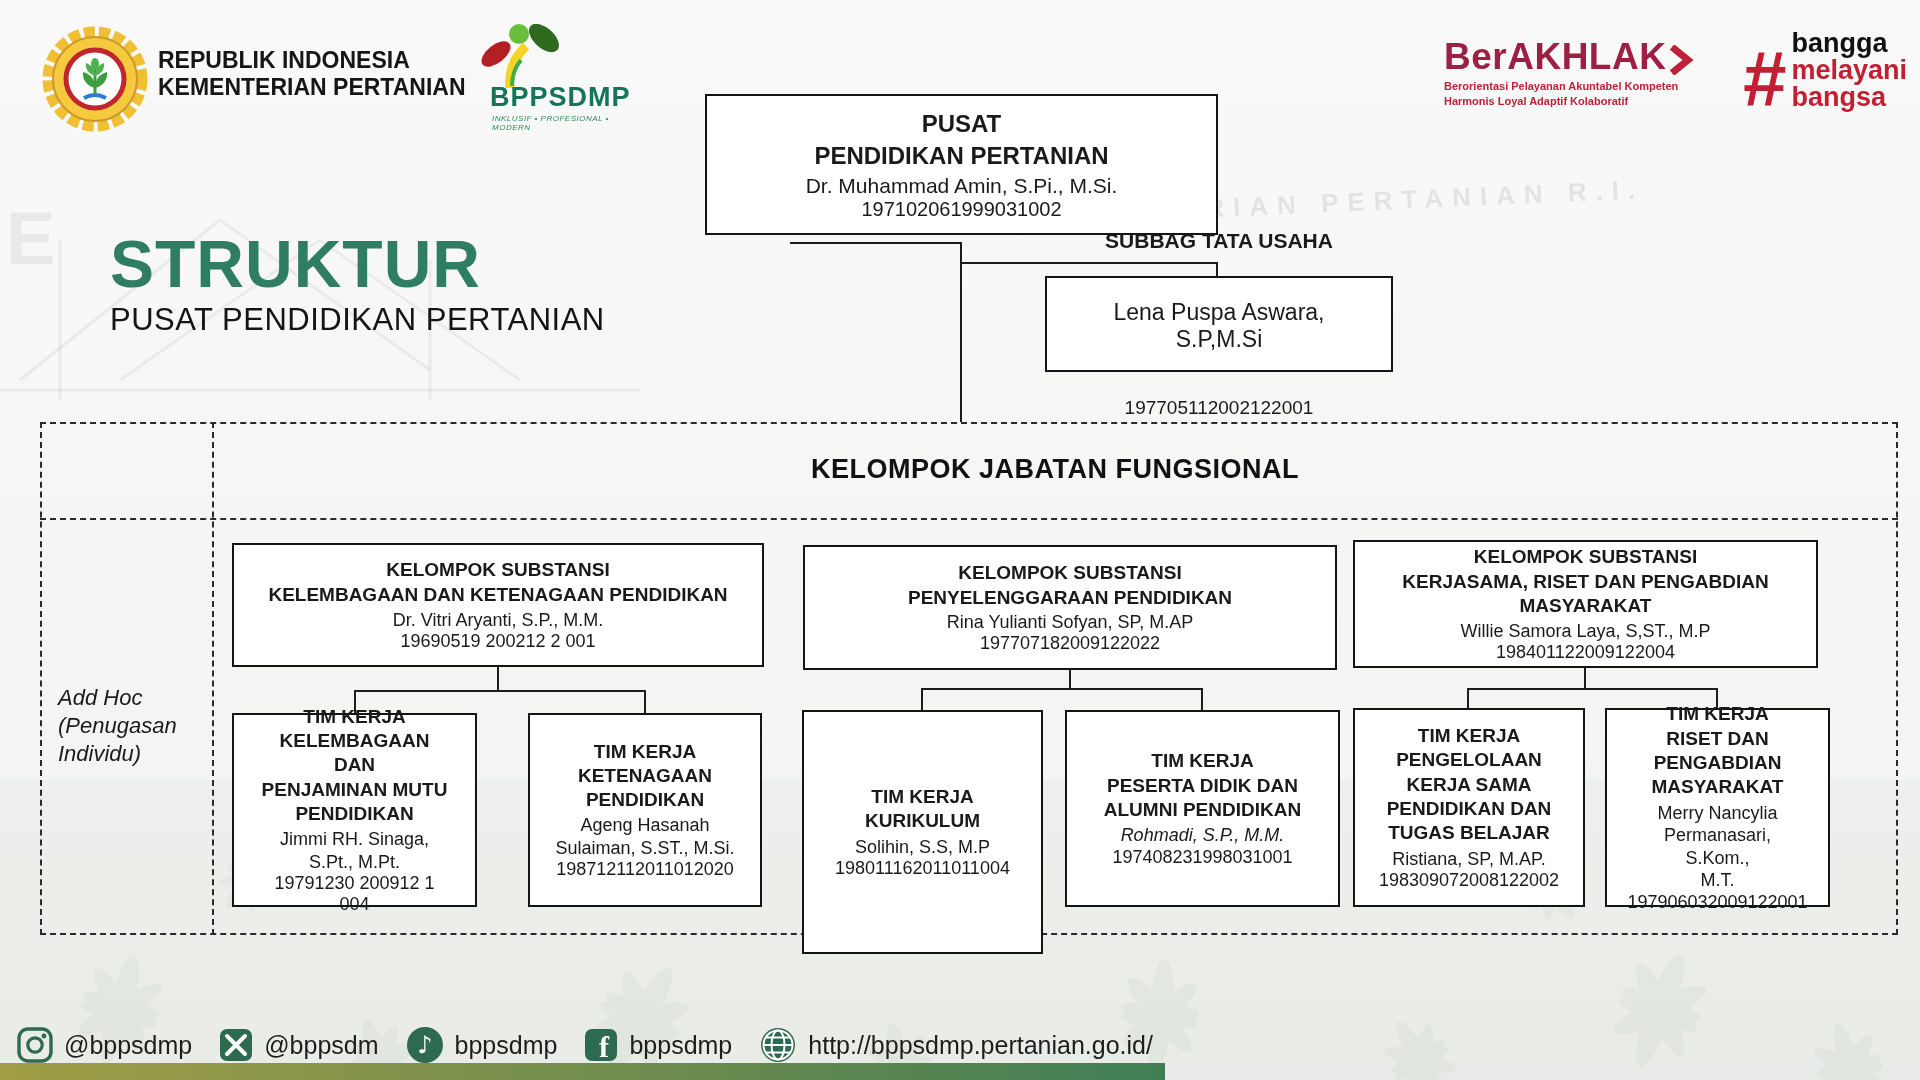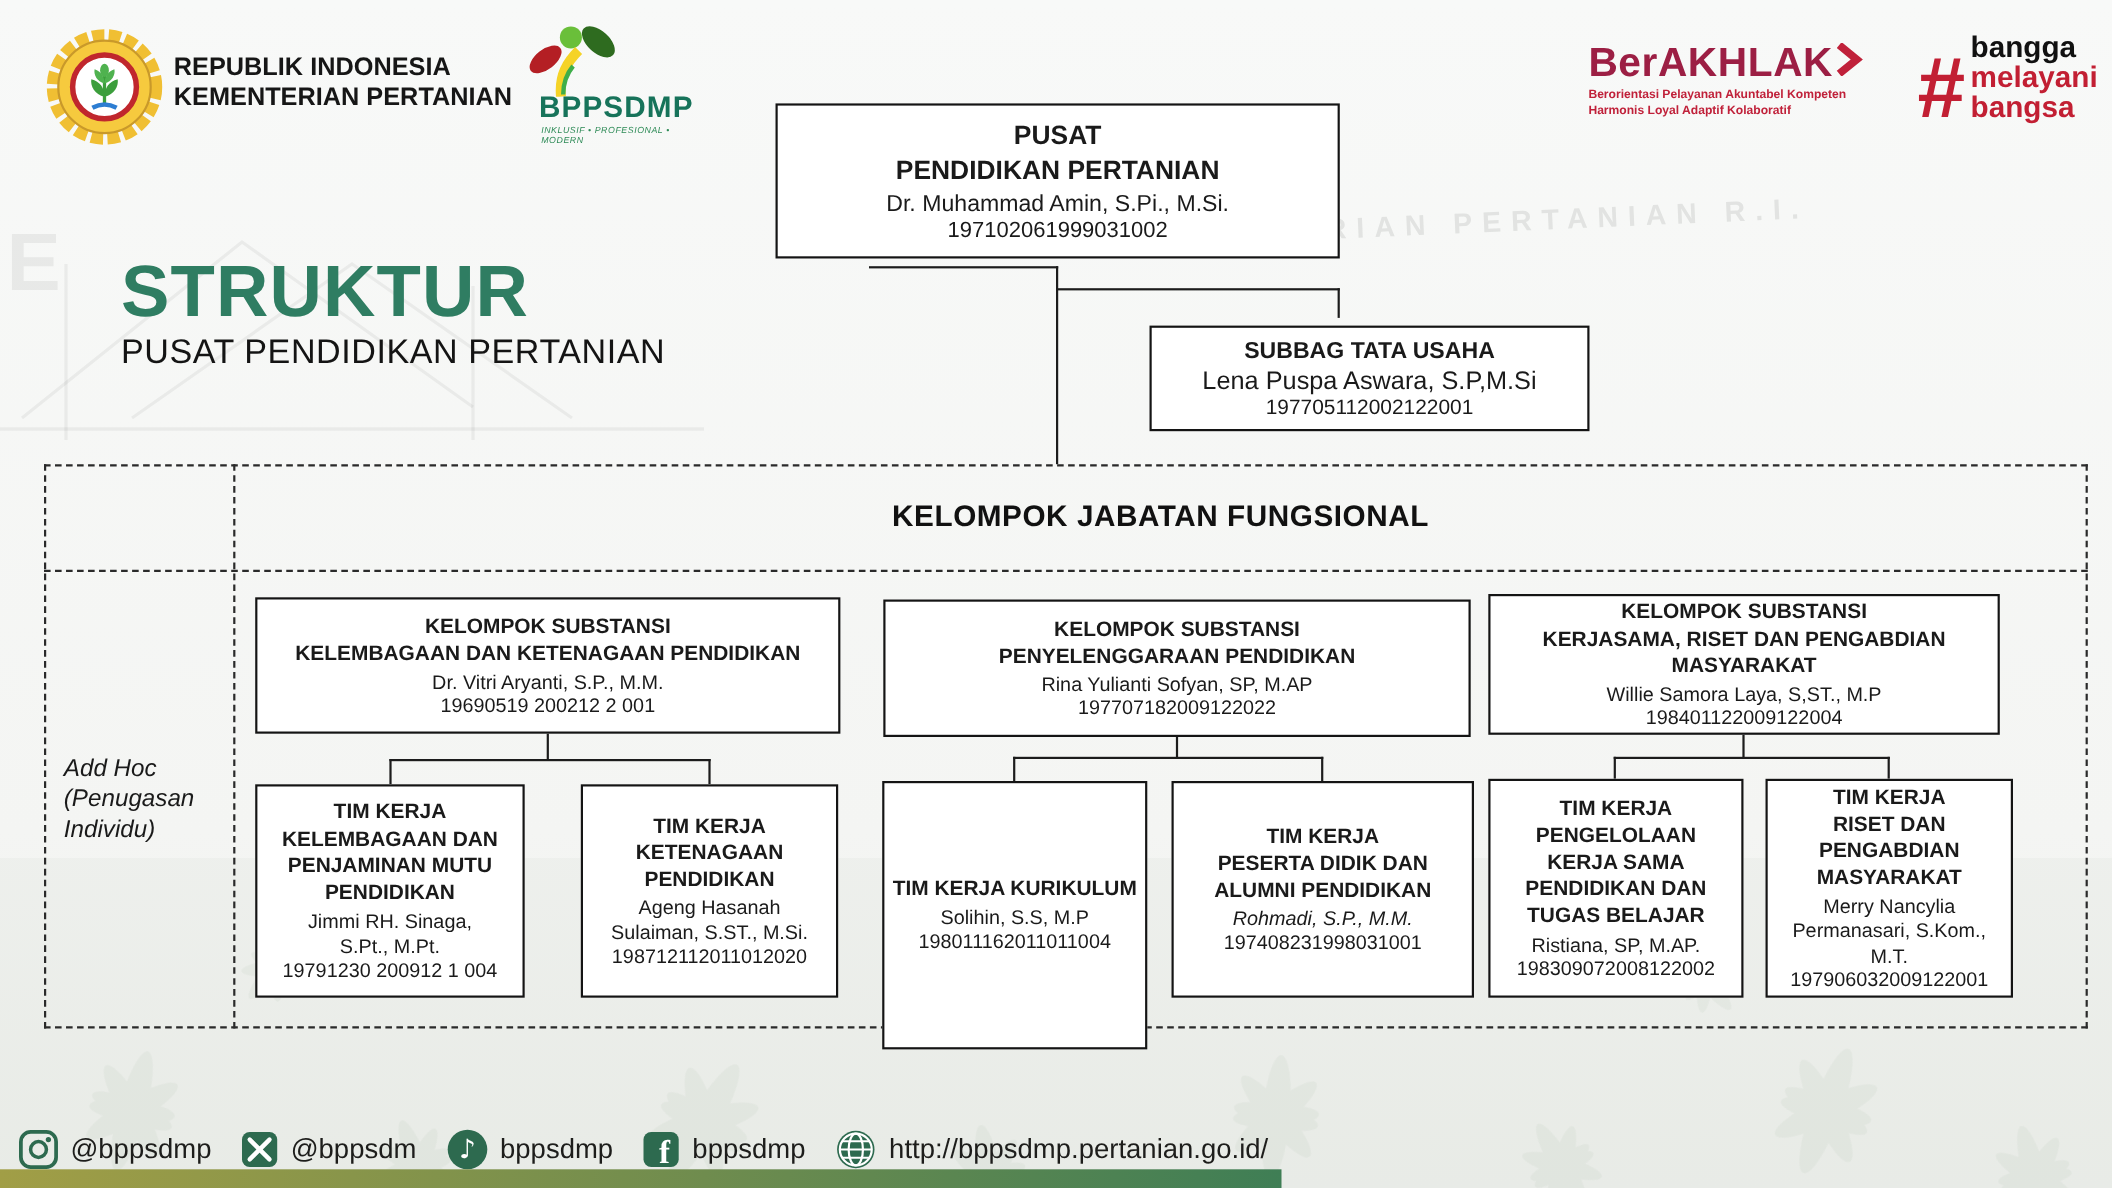--- a/index.html
+++ b/index.html
@@ -11,21 +11,21 @@
   
   .wm-band{position:absolute;left:0;top:780px;width:1920px;height:300px;background:rgba(140,160,140,0.05);}
   .wm-bldg{position:absolute;left:1015px;top:182px;width:900px;
     font-size:26px;font-weight:bold;letter-spacing:9px;color:rgba(70,80,74,0.12);
     transform:rotate(-2.5deg);white-space:nowrap;}
   .wm-circ{position:absolute;left:975px;top:178px;width:30px;height:30px;border:3px solid rgba(70,80,74,0.10);border-radius:50%;transform:rotate(-2.5deg);}
   .wm-e{position:absolute;left:6px;top:196px;font-size:74px;font-weight:bold;color:rgba(60,64,60,0.08);}
   
   .orgbox{position:absolute;background:#ffffff;border:2px solid #141414;
     display:flex;flex-direction:column;align-items:center;justify-content:center;
-    text-align:center;padding:6px 6px;}
+    text-align:center;padding:6px 24px;}
   .orgbox .t{font-weight:bold;white-space:pre-line;}
   .orgbox .n,.orgbox .p{white-space:pre-line;}
   .hline,.vline{position:absolute;background:#1c1c1c;}
   .hline{height:2px;} .vline{width:2px;}
   .dashbox{position:absolute;border:2px dashed #2a2a2a;}
   .vdash{position:absolute;border-left:2px dashed #2a2a2a;}
   .hdash{position:absolute;border-top:2px dashed #2a2a2a;}
   .banner{position:absolute;text-align:center;font-weight:bold;font-size:27px;letter-spacing:0.5px;color:#111;}
   .adhoc{position:absolute;font-style:italic;font-size:22px;line-height:1.28;white-space:pre-line;color:#1a1a1a;}
   
@@ -116,21 +116,21 @@
         <ellipse cx="78" cy="22" rx="18" ry="10" fill="#2e6b1f" transform="rotate(42 78 22)"></ellipse>
         <path d="M44 72 C42 52 50 40 60 30" stroke="#f5d327" stroke-width="9" fill="none"></path>
         <path d="M46 70 C46 58 50 50 55 44" stroke="#3fae49" stroke-width="4" fill="none"></path>
       </svg>
     </span>
     <div class="bppsdmp-name" style="position:absolute;left:42px;top:66px;">BPPSDMP</div>
     <div class="bppsdmp-tag" style="position:absolute;left:44px;top:98px;">INKLUSIF • PROFESIONAL • MODERN</div>
   </div>
 
   <div class="abs" style="left:1444px;top:38px;width:300px;">
-    <div style="display:flex;align-items:center;">
+    <div style="display:flex;align-items:flex-end;">
       <span class="berakhlak-title">BerAKHLAK</span>
       <span class="icon" style="margin-left:2px;margin-top:-6px;">
         <svg width="26" height="30" viewBox="0 0 26 30">
             <polyline points="4,28 20,15 4,2" stroke="#c0213a" stroke-width="7" fill="none"></polyline>
           </svg>
       </span>
     </div>
     <div class="berakhlak-tag" style="margin-top:4px;">
       <div>Berorientasi Pelayanan Akuntabel Kompeten</div>
       <div>Harmonis Loyal Adaptif Kolaboratif</div>
@@ -154,21 +154,21 @@
   <div class="hline" style="left:960px;top:262px;width:258px;"></div>
   <div class="vline" style="left:1216px;top:262px;height:27px;"></div>
 
   <div class="orgbox" style="left:705px;top:94px;width:513px;height:141px;">
     <span class="t" style="font-size:24px;line-height:1.3;">PUSAT
 PENDIDIKAN PERTANIAN</span>
     <span class="n" style="font-size:21px;margin-top:3px;">Dr. Muhammad Amin, S.Pi., M.Si.</span>
     <span class="p" style="font-size:20px;">197102061999031002</span>
   </div>
 
-  <div class="orgbox" style="left:1045px;top:296px;width:400px;height:96px;">
+  <div class="orgbox" style="left:1045px;top:276px;width:348px;height:96px;gap:44px;">
     <span class="t" style="font-size:21px;">SUBBAG TATA USAHA</span>
     <span class="n" style="font-size:23px;margin-top:2px;">Lena Puspa Aswara, S.P,M.Si</span>
     <span class="p" style="font-size:19px;">197705112002122001</span>
   </div>
 
   <div class="dashbox" style="left:40px;top:422px;width:1858px;height:513px;"></div>
   <div class="vdash" style="left:212px;top:422px;height:513px;"></div>
   <div class="hdash" style="left:40px;top:518px;width:1858px;"></div>
   <div class="banner" style="left:212px;top:454px;width:1686px;">KELOMPOK JABATAN FUNGSIONAL</div>
   <div class="adhoc" style="left:58px;top:684px;">Add Hoc

